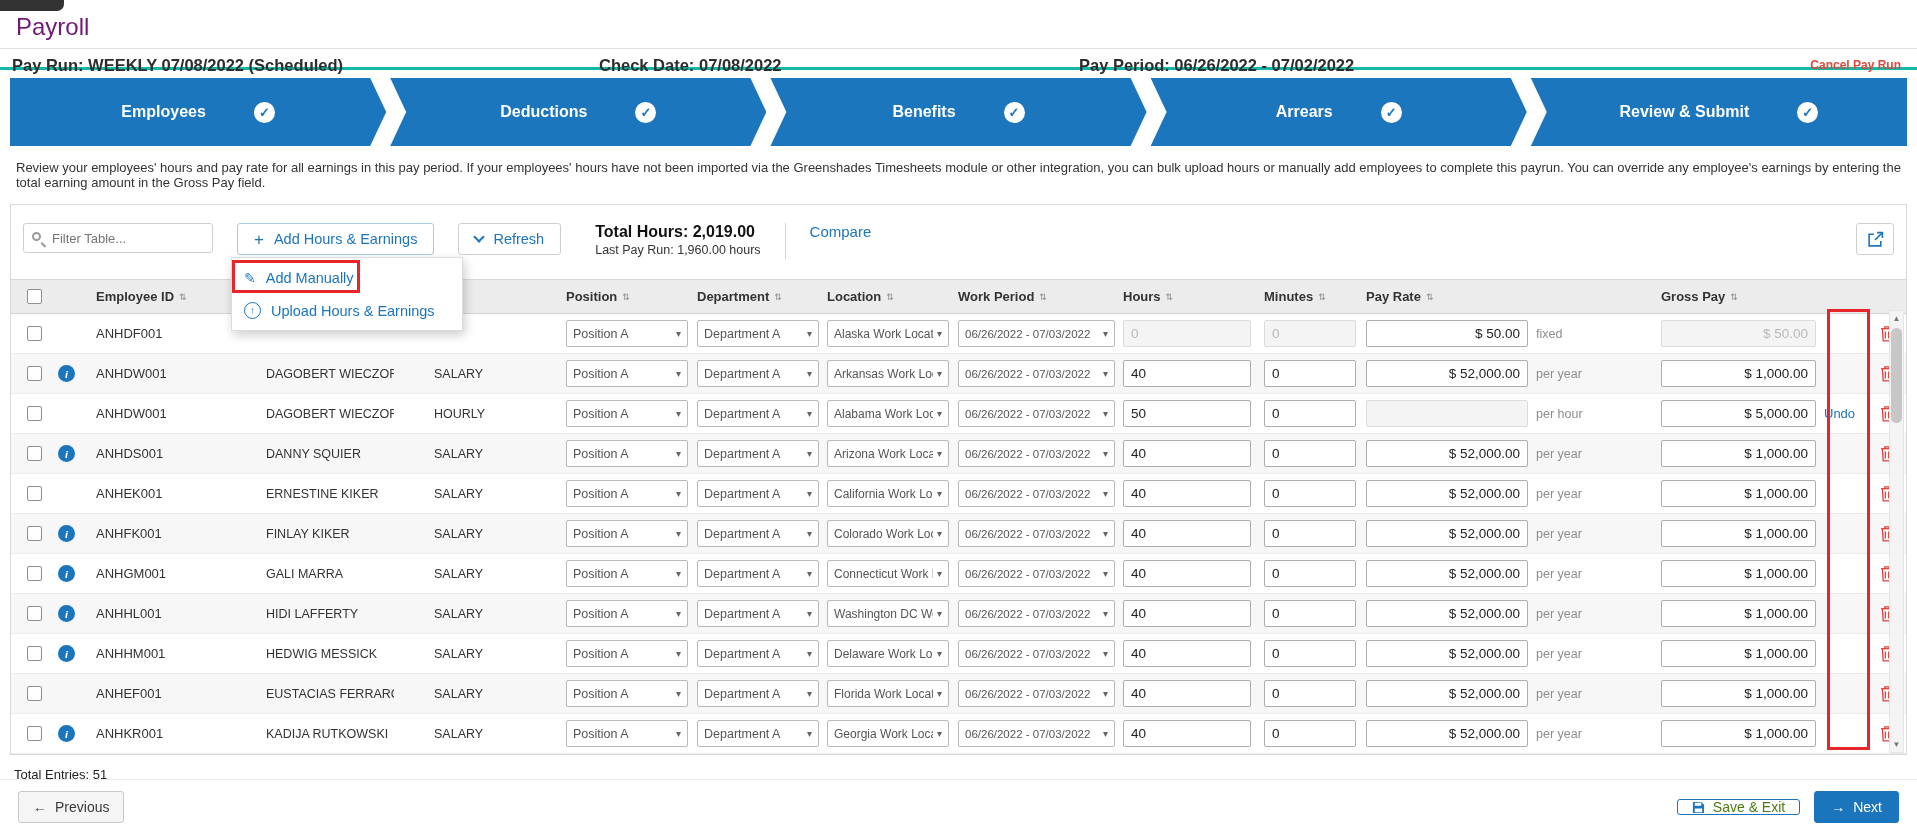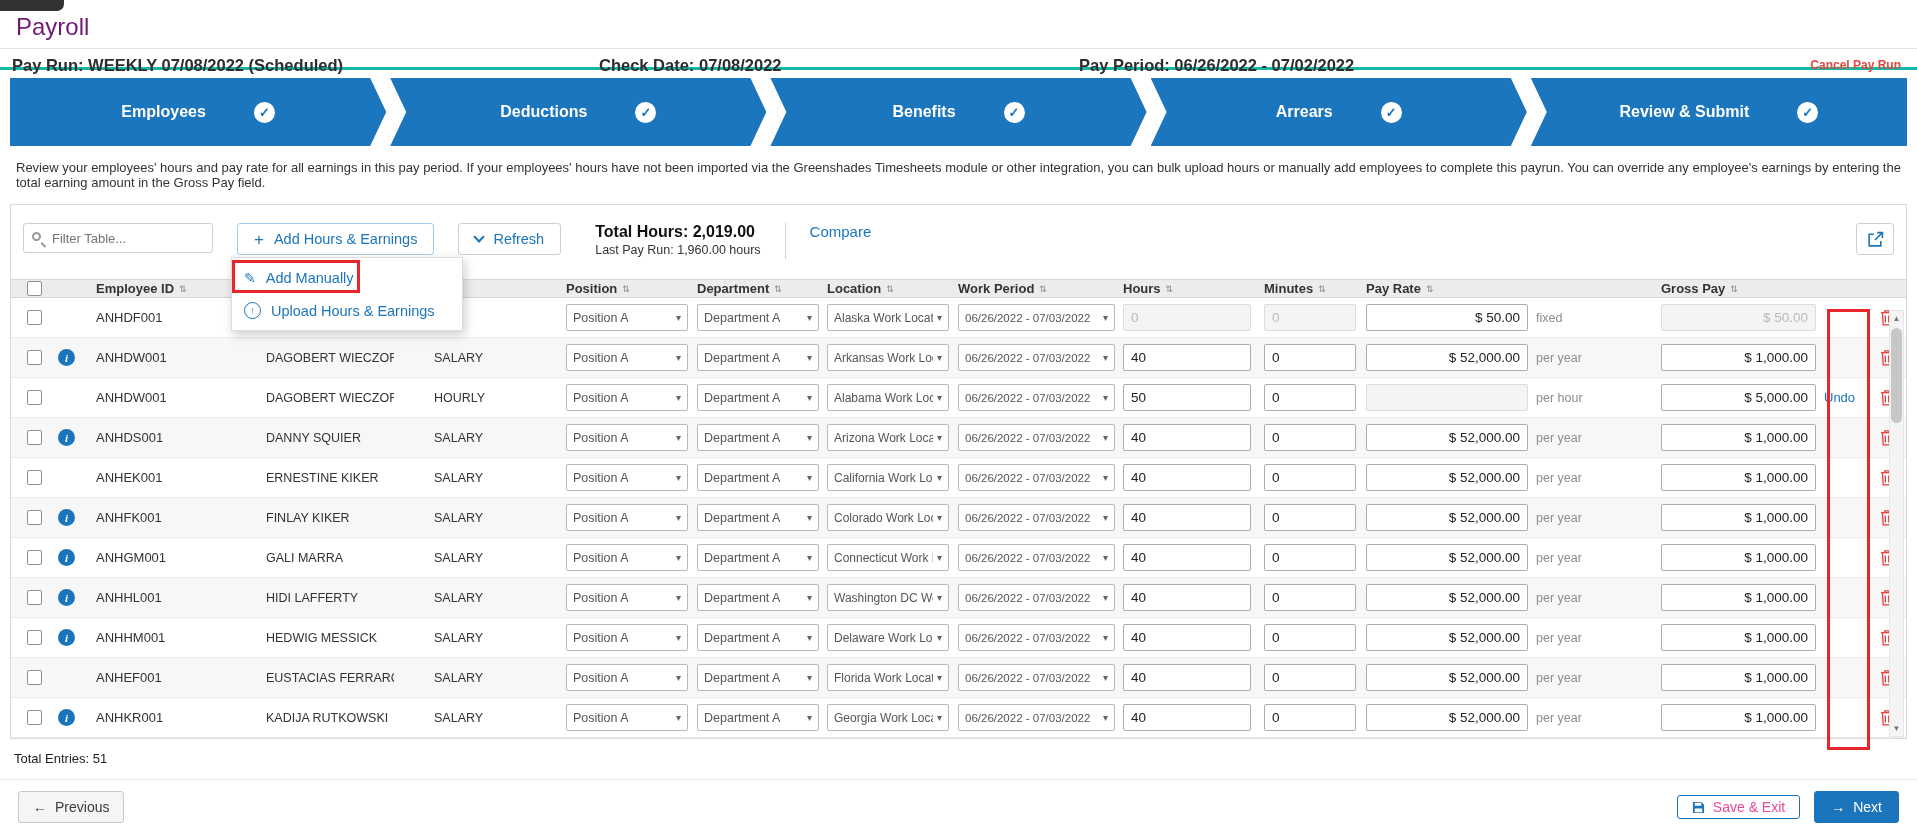--- a/index.html
+++ b/index.html
@@ -62,21 +62,21 @@
   .totals { margin-left:10px; }
   .th-line1 { font-size:16px; font-weight:700; color:#111; }
   .th-line2 { font-size:12.5px; color:#333; margin-top:2px; }
   .vdiv { width:1px; height:36px; background:#d4d4d4; }
   .compare { color:#1b75bc; font-size:15px; cursor:pointer; }
   .spacer { flex:1; }
   .export-btn { width:38px; height:32px; justify-content:center; }
 
   
   .table-area { position:relative; border-top:1px solid #d8d8d8; }
-  .thead { display:flex; align-items:center; height:18px; background:#ececec; border-bottom:1px solid #d4d4d4; padding-left:6px;
+  .thead { display:flex; align-items:center; height:34px; background:#ececec; border-bottom:1px solid #d4d4d4; padding-left:6px;
     font-size:13px; font-weight:700; color:#333; }
   .sort { font-size:9px; color:#8a8a8a; margin-left:5px; font-weight:400; }
   .th-label { cursor:pointer; }
   .tbody .trow { display:flex; align-items:center; height:40px; border-bottom:1px solid #ececec; padding-left:6px; background:#fff; }
   .tbody .trow:nth-child(even) { background:#f7f7f7; }
 
   .c { display:flex; align-items:center; padding-left:4px; flex:none; }
   .c-check { width:37px; padding-left:10px; }
   .c-info { width:34px; }
   .c-id { width:174px; padding-left:8px; }
@@ -136,21 +136,21 @@
   .ann-add { left:0; top:2px; width:128px; height:33px; }
   .ann-del { left:1816px; top:29px; width:43px; height:441px; }
 
   .total-entries { margin:12px 0 0 14px; font-size:13px; font-weight:400; color:#222; }
 
   
   .footer-bar { position:absolute; left:0; right:0; bottom:0; background:#fff; border-top:1px solid #ededed;
     padding:11px 18px 13px; display:flex; align-items:center; justify-content:space-between; }
   .footer-right { display:flex; align-items:center; gap:14px; }
   .prev-btn { height:32px; padding:0 14px; background:#f5f5f5; border-color:#c8c8c8; color:#3b3b3b; font-size:14px; gap:8px; }
-  .save-btn { height:24px; padding:0 14px; border-color:#1b75bc; color:#ec4899; font-size:14px; gap:8px; }
+  .save-btn { height:16px; padding:0 14px; border-color:#1b75bc; color:#4d7c0f; font-size:14px; gap:8px; }
   .next-btn { height:32px; padding:0 16px; background:#1b75bc; border-color:#1b75bc; color:#fff; font-size:14px; gap:8px; }
   .arrow { font-size:14px; line-height:1; }
 </style>
 </head>
 <body>
 
 <div class="artifact" data-name="top-left-artifact"></div>
 
 <div class="page-head" data-name="page-header">
   <h1 class="page-title" data-name="page-title">Payroll</h1>

